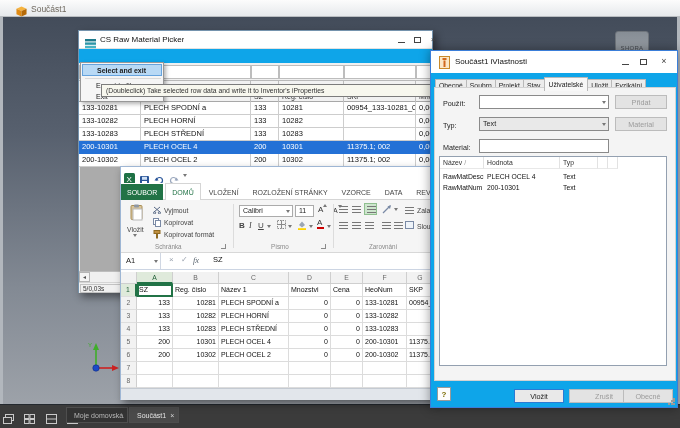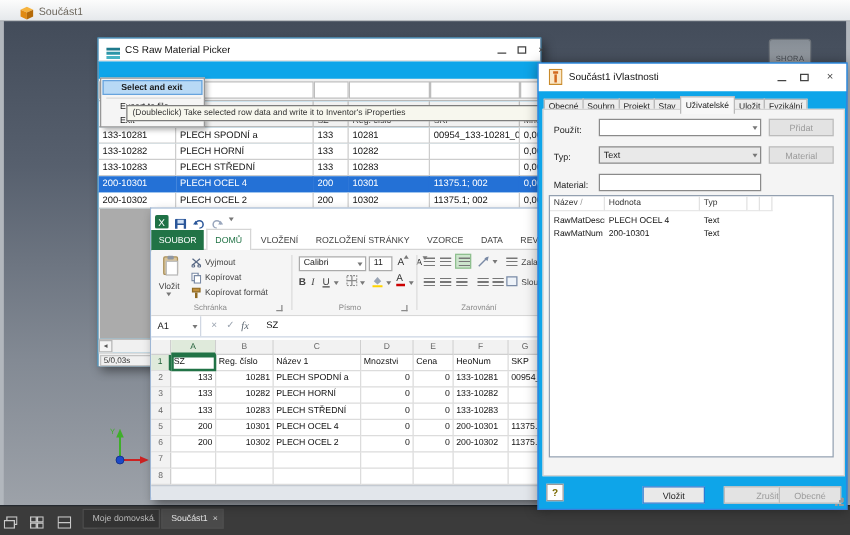--- a/index.html
+++ b/index.html
@@ -511,18 +511,18 @@
       <span class="lh" style="left:168px;width:10px"></span>
       <span class="lc" style="left:0;top:14px;width:44px">RawMatDescr</span>
       <span class="lc" style="left:44px;top:14px;width:76px">PLECH OCEL 4</span>
       <span class="lc" style="left:120px;top:14px;width:38px">Text</span>
       <span class="lc" style="left:0;top:25px;width:44px">RawMatNum</span>
       <span class="lc" style="left:44px;top:25px;width:76px">200-10301</span>
       <span class="lc" style="left:120px;top:25px;width:38px">Text</span>
     </div>
     <span class="abs" style="left:6px;top:336px;width:14px;height:14px;border:1px solid #9a9a9a;background:#fdfdfd;text-align:center;font-size:8px;line-height:13px;color:#7a6a00;font-weight:bold">?</span>
     <span class="ipbtn def" style="left:83px;top:338px;width:50px">Vložit</span>
-    <span class="ipbtn dis" style="left:148px;top:338px;width:70px">Zrušit</span>
+    <span class="ipbtn dis" style="left:138px;top:338px;width:70px">Zrušit</span>
     <span class="ipbtn dis" style="left:192px;top:338px;width:50px">Obecné</span>
     <span class="grip"></span>
   </div>
 
 </div>
 
 </body></html>

